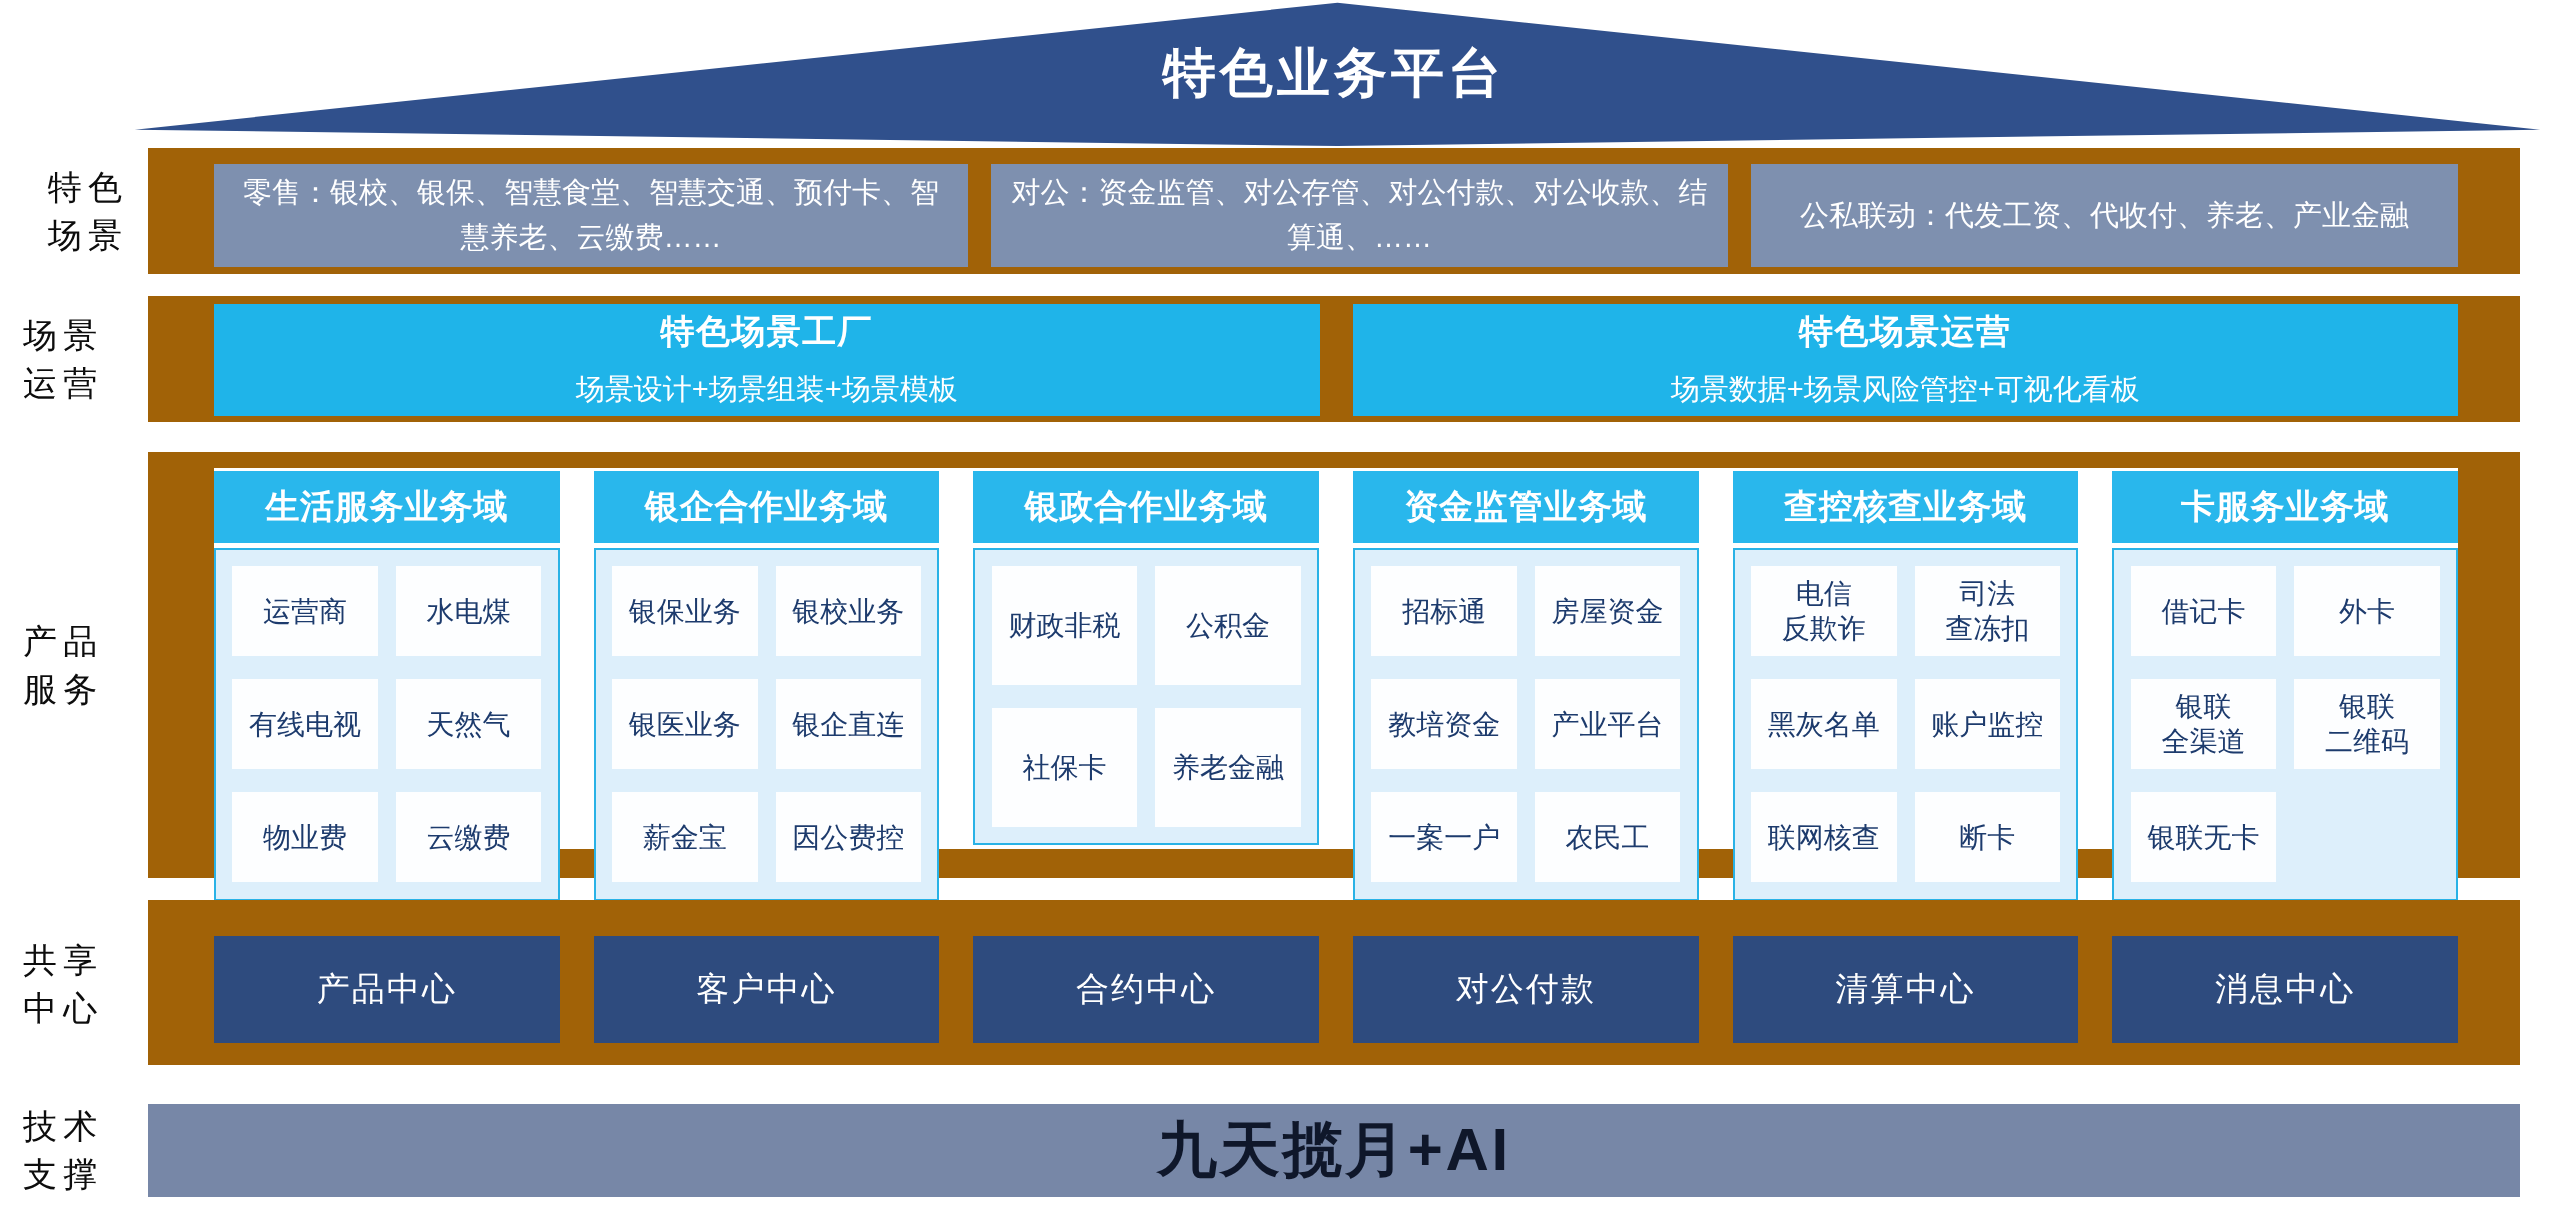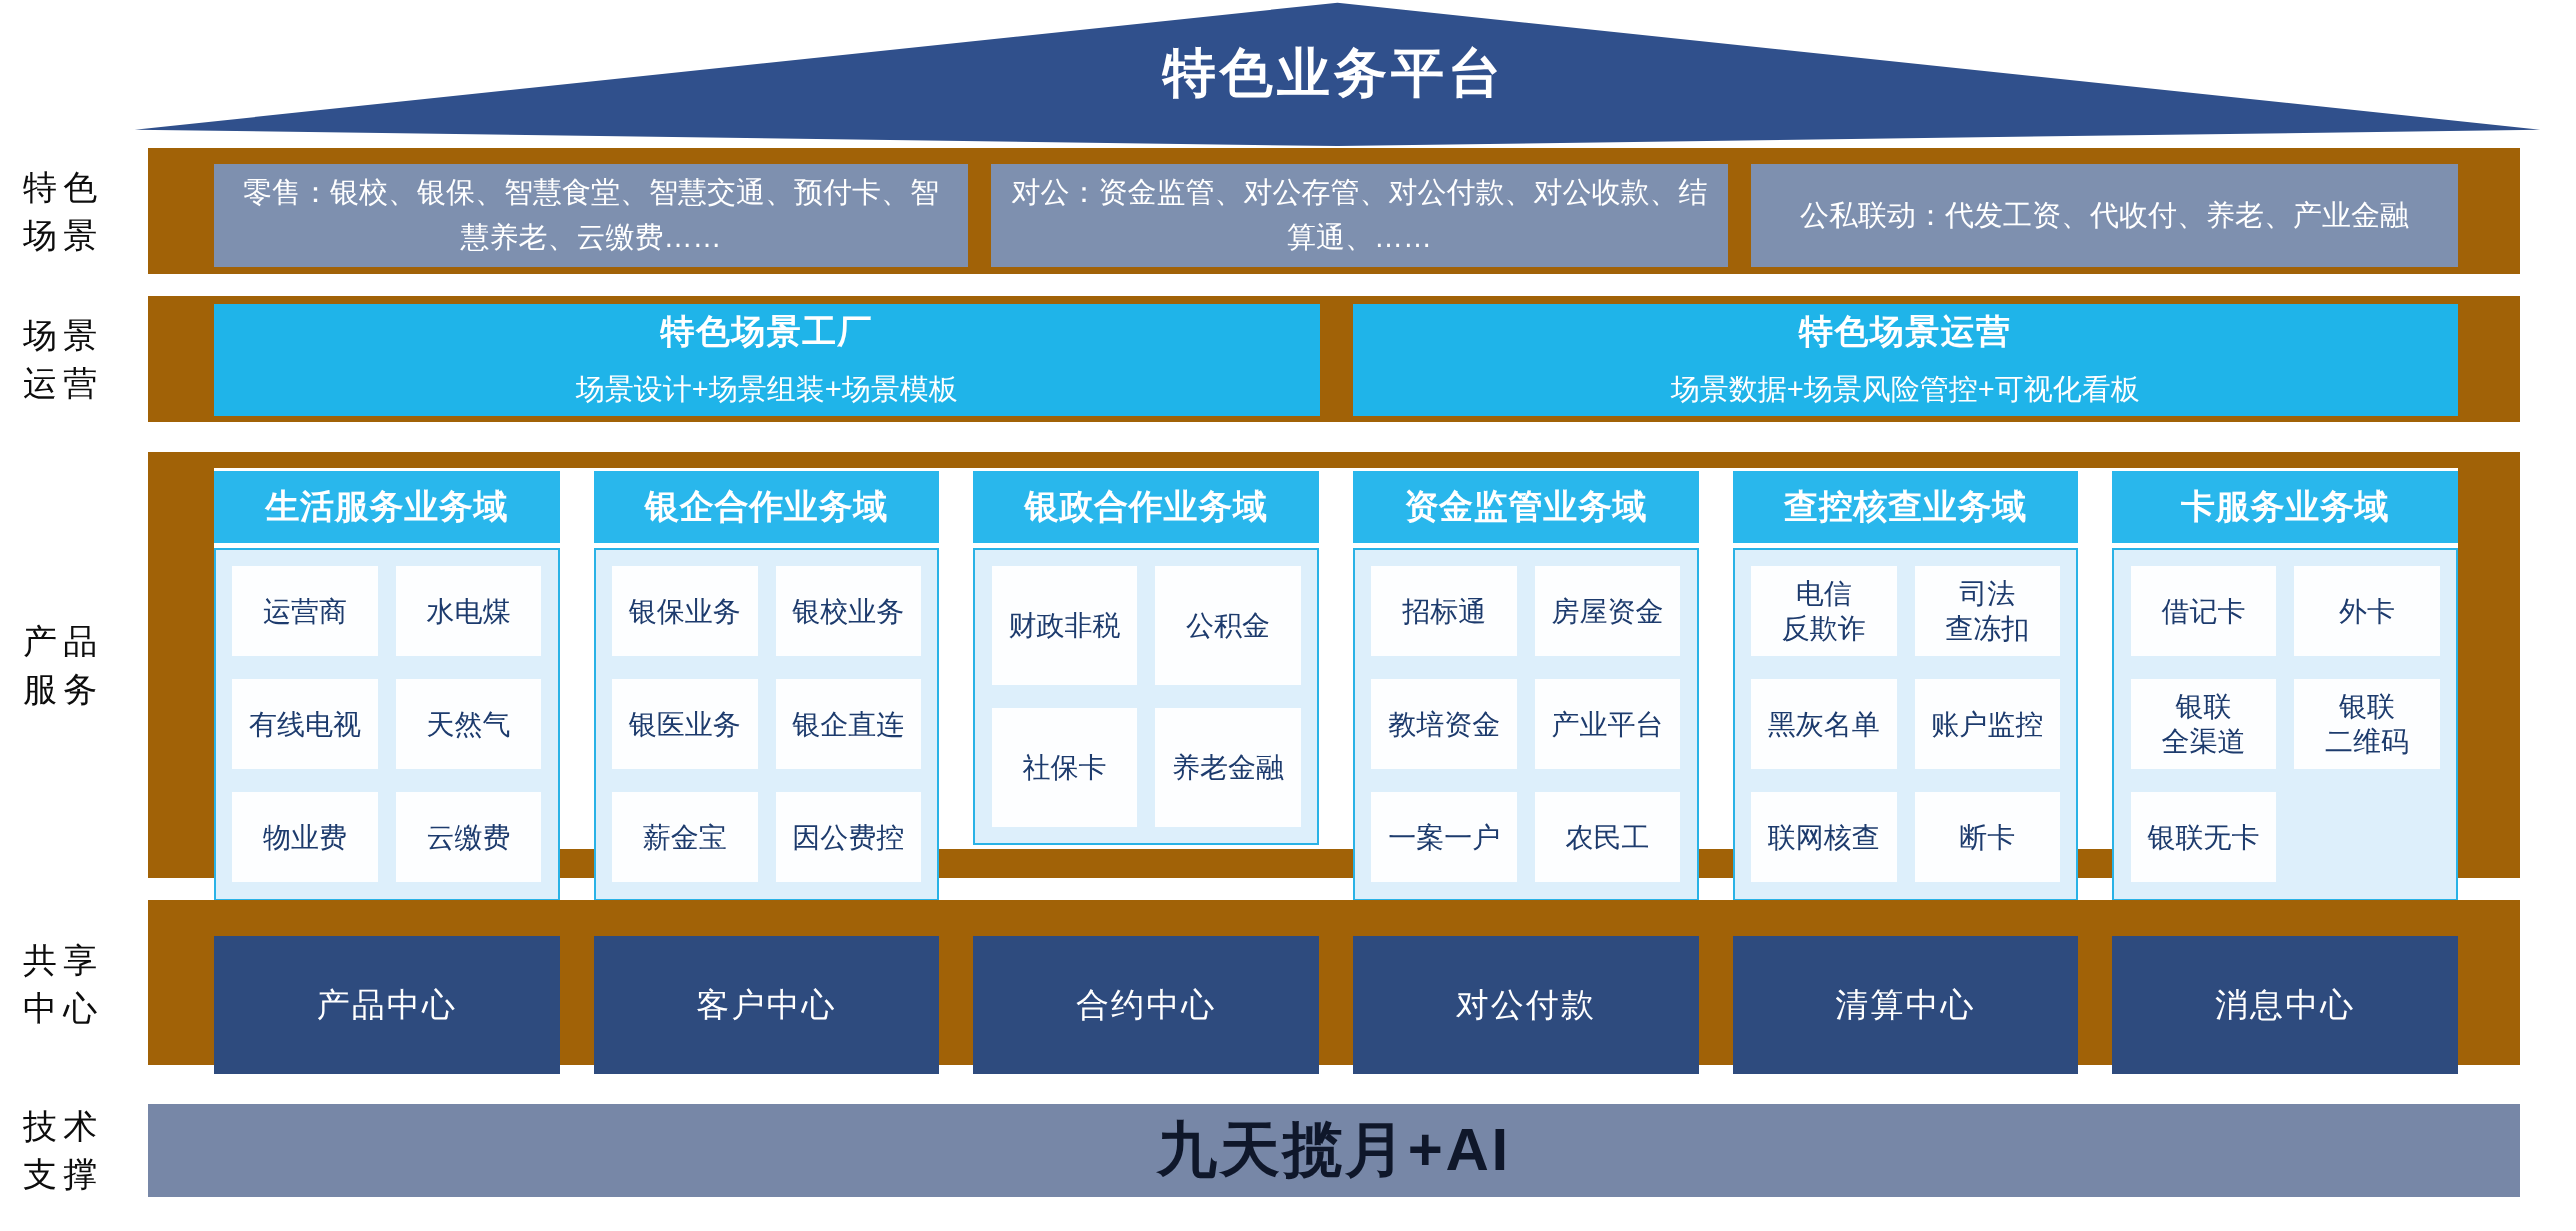--- a/index.html
+++ b/index.html
@@ -74,21 +74,21 @@
   }
   .domain-item{
     background:#fdfeff;color:#1d3b6d;font-size:28px;line-height:1.25;
     display:flex;align-items:center;justify-content:center;text-align:center;
     min-height:90px;padding:2.7px 6.8px;box-sizing:border-box;
     white-space:pre-line;
   }
   
   #band-centers{top:900px;height:165px;}
   #band-centers .row{
-    position:absolute;top:36px;left:66px;right:62px;height:138px;
+    position:absolute;top:36px;left:66px;right:62px;height:107px;
     display:flex;gap:34px;font-family:Liberation Serif, serif;
   }
   .center-box{
     flex:1;background:#2e4b7e;color:#ffffff;font-size:33px;letter-spacing:2.1px;
     display:flex;align-items:center;justify-content:center;text-align:center;
   }
   
   #tech-bar{
     position:absolute;left:148px;width:2372px;top:1104px;height:93px;
     background:#7787a7;color:#0f172a;
@@ -97,21 +97,21 @@
   }
 </style>
 </head>
 <body>
 
 <svg id="roof-svg" width="2576" height="157" viewBox="0 0 3763 230">
   <polygon points="192,190 1954,4 3716,190 1954,214" fill="#30508c"></polygon>
 </svg>
 <div class="roof-title">特色业务平台</div>
 
-<div class="rail-label" style="top:163px;">特色
+<div class="rail-label" style="top:163px;text-align:center;">特色
 场景</div>
 <div class="rail-label" style="top:311px;">场景
 运营</div>
 <div class="rail-label" style="top:617px;">产品
 服务</div>
 <div class="rail-label" style="top:936px;">共享
 中心</div>
 <div class="rail-label" style="top:1102px;">技术
 支撑</div>
 

